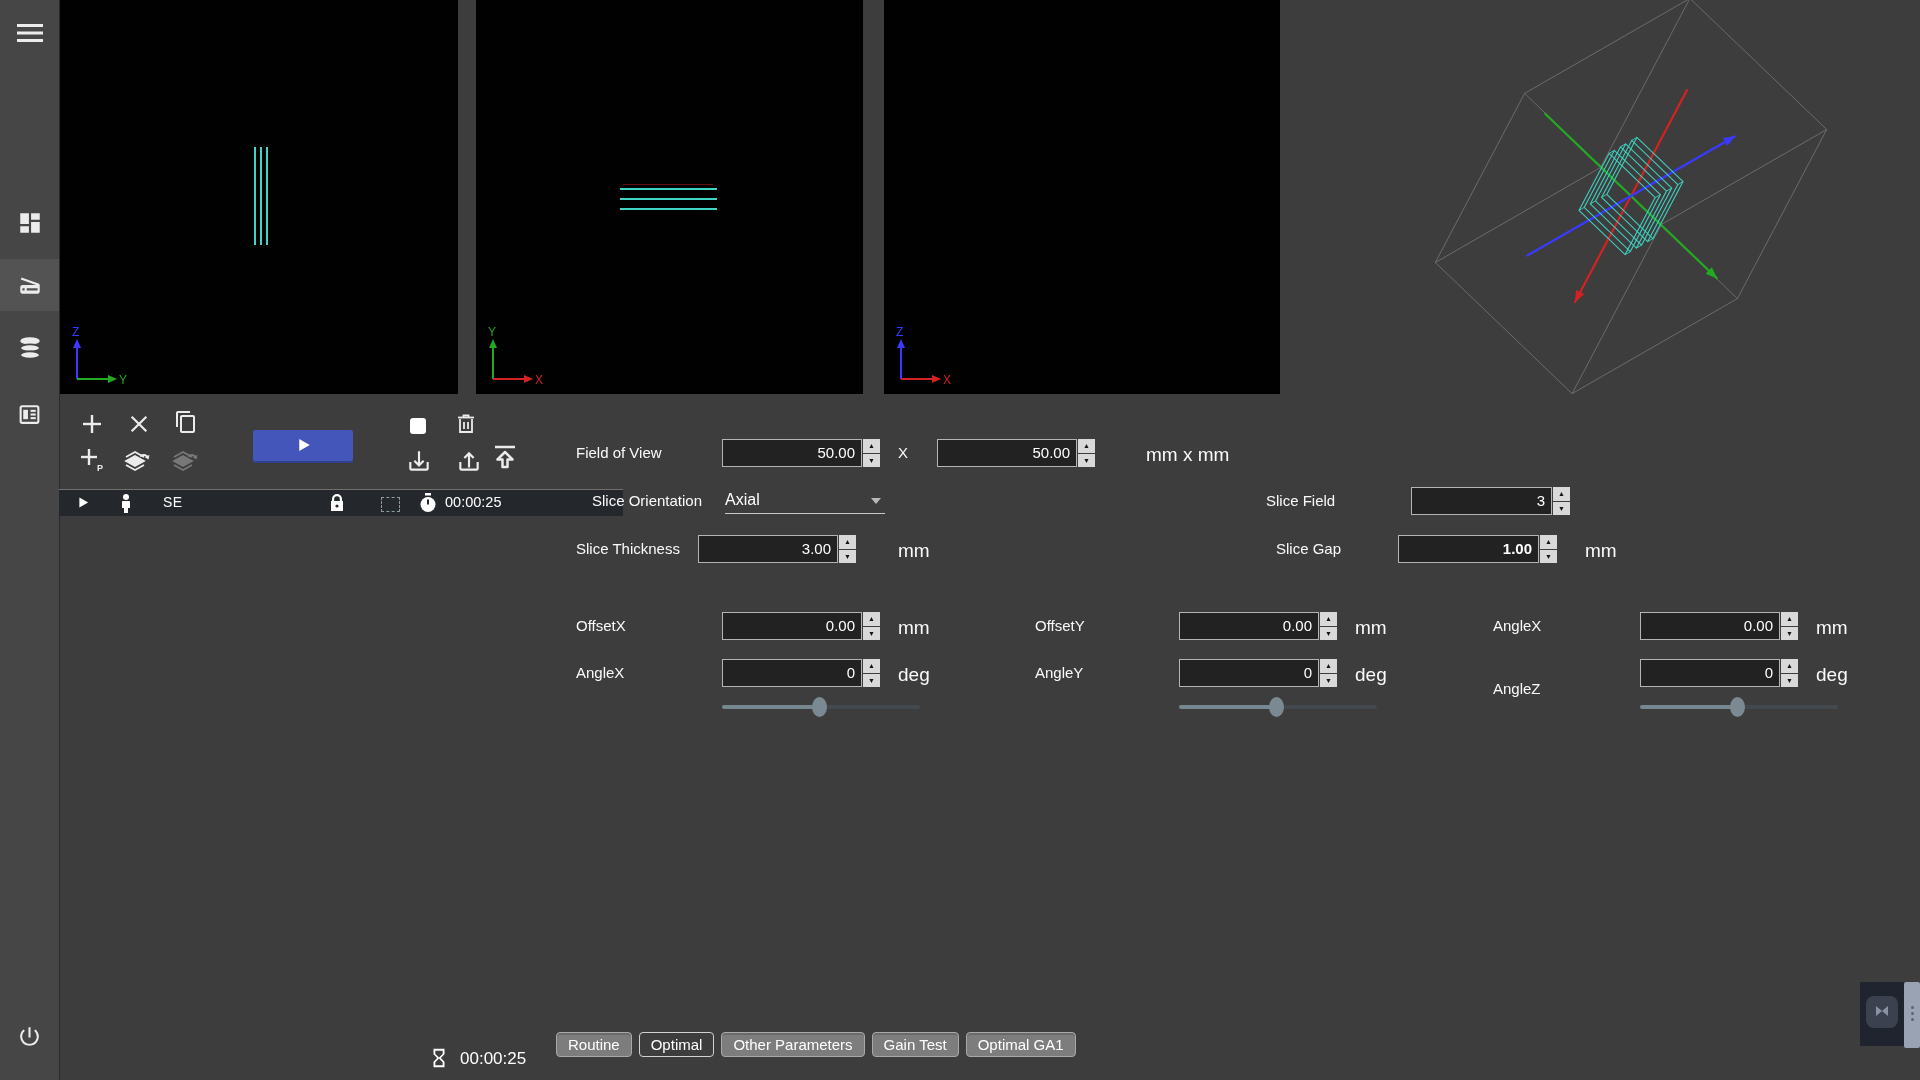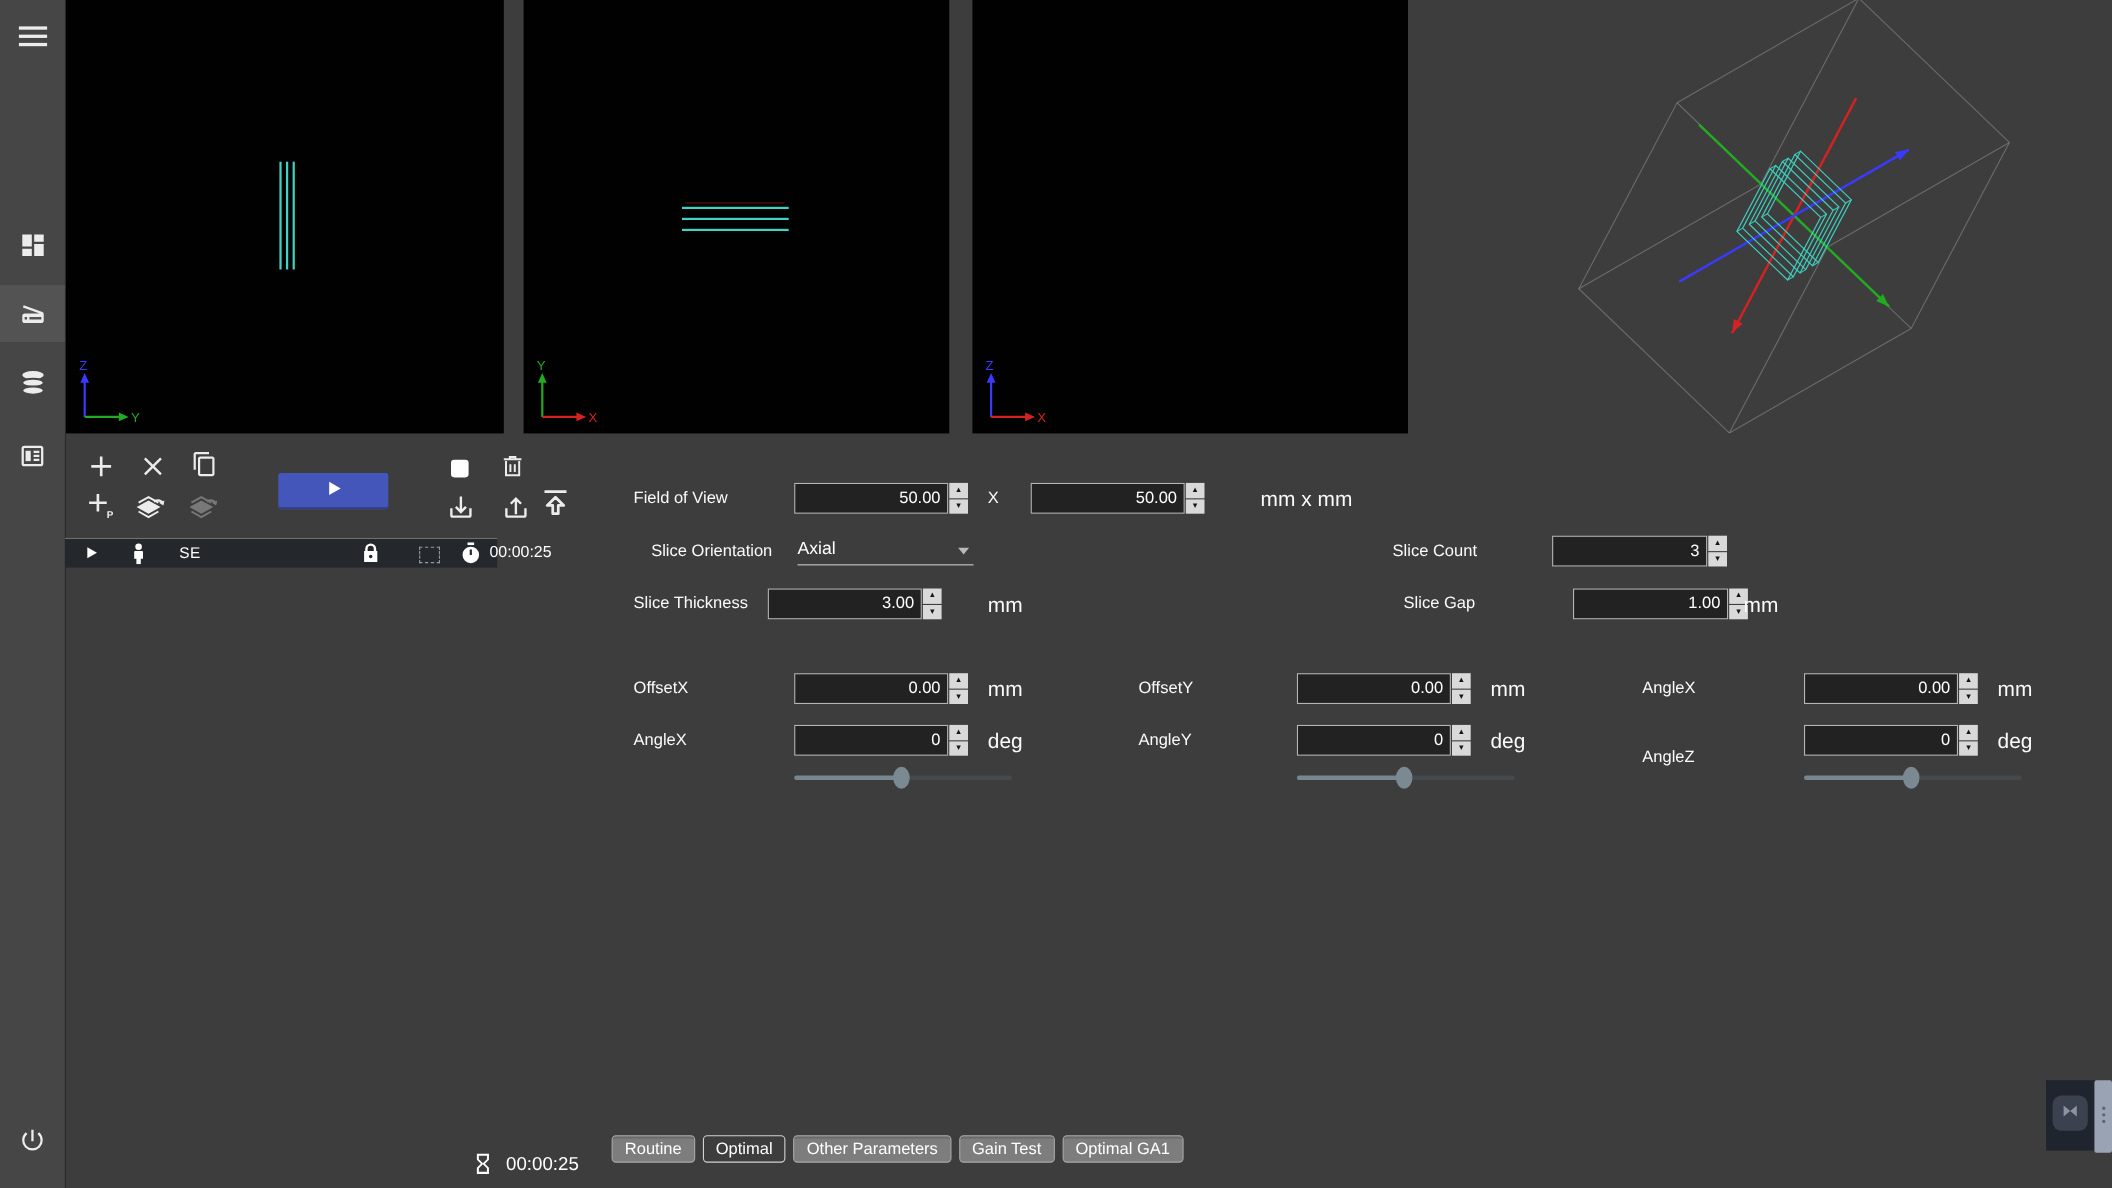--- a/index.html
+++ b/index.html
@@ -23,21 +23,21 @@
   .sliceline-h{position:absolute;height:2px;width:97px;background:#3ed3c2;}
   .sliceline-r{position:absolute;height:1px;width:90px;background:#7c1414;opacity:.8;}
 
   
   .tool{position:absolute;width:30px;height:30px;display:flex;align-items:center;justify-content:center;color:#ececec;cursor:pointer;}
   .tool.dis{color:#777;}
   .play-btn{position:absolute;left:253px;top:430px;width:100px;height:33px;background:#4456ba;border-radius:2px;
     display:flex;align-items:center;justify-content:center;cursor:pointer;box-shadow:inset 0 -2px 0 rgba(0,0,0,.25);}
 
   
-  .seqrow{left:59px;top:489px;width:393px;height:27px;background:#24282c;border-top:1px solid #707070;box-sizing:border-box;}
+  .seqrow{left:59px;top:489px;width:564px;height:27px;background:#24282c;border-top:1px solid #707070;box-sizing:border-box;}
   .seqrow .it{position:absolute;display:flex;align-items:center;justify-content:center;color:#fff;}
   .seq-name{font-size:14px;letter-spacing:.5px;}
   .dash-box{width:17px;height:13px;border:1px dashed #9fb0b5;opacity:.85;}
   .seq-time{font-size:14.5px;}
 
   
   .plabel{position:absolute;font-size:15px;color:#fafafa;white-space:nowrap;}
   .punit{position:absolute;font-size:19px;color:#fafafa;white-space:nowrap;}
   .numwrap{position:absolute;display:flex;height:28px;}
   .numbox{height:26px;background:#222;border:1px solid #b5b5b5;color:#fff;font-size:15px;
@@ -340,40 +340,40 @@
       <div>▼</div>
     </div>
 </div>
 <div class="punit" style="left:1146px;top:444px;">mm x mm</div>
 
 <div class="plabel" style="left:576px;top:492px;margin-left:16px;">Slice Orientation</div>
 <div class="selectbox" style="left:725px;top:487px;">
   <span>Axial</span>
   <span class="caret"></span>
 </div>
-<div class="plabel" style="left:1266px;top:492px;">Slice Count</div>
+<div class="plabel" style="left:1266px;top:492px;">Slice Field</div>
 <div class="numwrap" style="left:1411px;top:487px;">
   <div class="numbox w139">3</div>
   <div class="spin">
       <div>▲</div>
       <div>▼</div>
     </div>
 </div>
 
 <div class="plabel" style="left:576px;top:540px;">Slice Thickness</div>
 <div class="numwrap" style="left:698px;top:535px;">
   <div class="numbox w138">3.00</div>
   <div class="spin">
       <div>▲</div>
       <div>▼</div>
     </div>
 </div>
 <div class="punit" style="left:898px;top:540px;">mm</div>
 <div class="plabel" style="left:1276px;top:540px;">Slice Gap</div>
-<div class="numwrap" style="left:1430px;top:535px;">
+<div class="numwrap" style="left:1398px;top:535px;font-weight:bold;">
   <div class="numbox w139">1.00</div>
   <div class="spin">
       <div>▲</div>
       <div>▼</div>
     </div>
 </div>
 <div class="punit" style="left:1585px;top:540px;">mm</div>
 
 <div class="plabel" style="left:576px;top:617px;">OffsetX</div>
 <div class="numwrap" style="left:722px;top:612px;">

